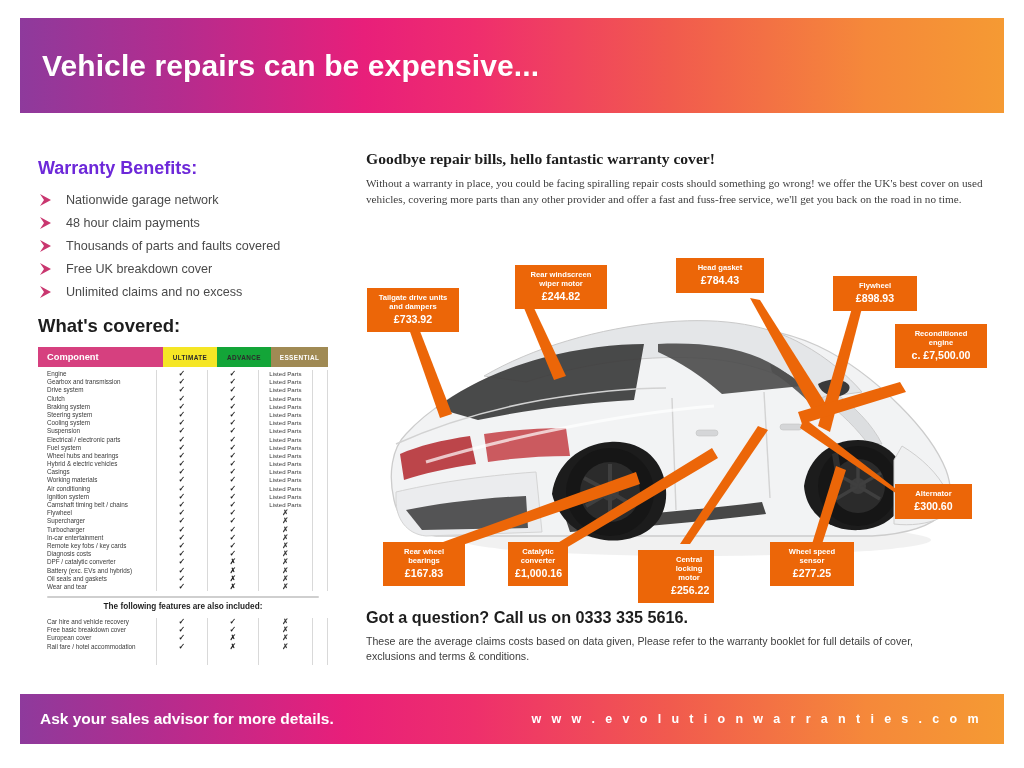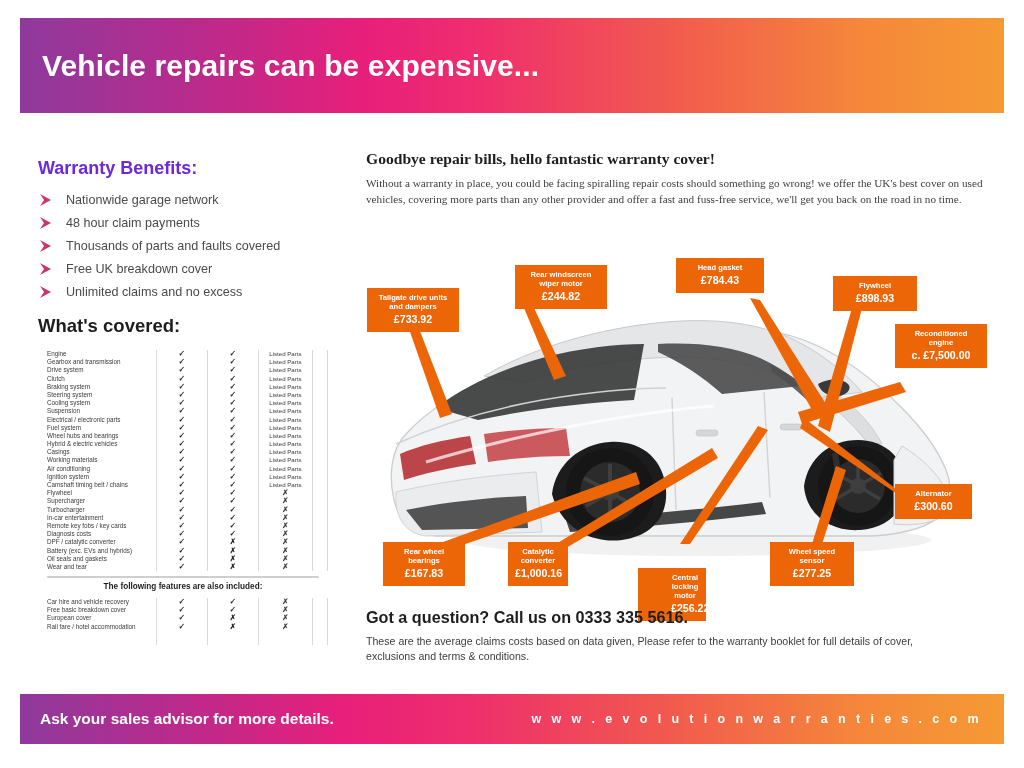--- a/index.html
+++ b/index.html
@@ -142,20 +142,26 @@
               <path d="M2 1 L13 7 L2 13 L6 7 Z" fill="#c9366f"></path>
             </svg>
         </span>
         <span class="benefit-label">Unlimited claims and no excess</span>
       </div>
     </div>
 
     <div class="covered-title">What's covered:</div>
 
     <div class="ctable">
+      <div class="thead">
+        <div class="th th-component">Component</div>
+        <div class="th th-ultimate">ULTIMATE</div>
+        <div class="th th-advance">ADVANCE</div>
+        <div class="th th-essential">ESSENTIAL</div>
+      </div>
       <div class="tbody" id="coverage-rows">
           <div class="trow">
             <div class="td-name">Engine</div>
             <div class="td-mark"><span class="mark-check">✓</span></div>
             <div class="td-mark"><span class="mark-check">✓</span></div>
             <div class="td-mark ess"><span class="">Listed Parts</span></div>
             <div class="td-tail"></div>
           </div>
           <div class="trow">
             <div class="td-name">Gearbox and transmission</div>
@@ -527,21 +533,21 @@
   <div class="callout" style="left:383px;top:542px;width:82px;">
     <span class="co-label">Rear wheel bearings</span>
     <span class="co-price">£167.83</span>
   </div>
 
   <div class="callout" style="left:508px;top:542px;width:60px;">
     <span class="co-label">Catalytic converter</span>
     <span class="co-price">£1,000.16</span>
   </div>
 
-  <div class="callout" style="left:638px;top:568px;width:68px;padding-left:33px;">
+  <div class="callout" style="left:638px;top:550px;width:76px;padding-left:33px;">
     <span class="co-label">Central locking motor</span>
     <span class="co-price">£256.22</span>
   </div>
 
   <div class="callout" style="left:770px;top:542px;width:84px;">
     <span class="co-label">Wheel speed sensor</span>
     <span class="co-price">£277.25</span>
   </div>
 
   <div class="question-block">

